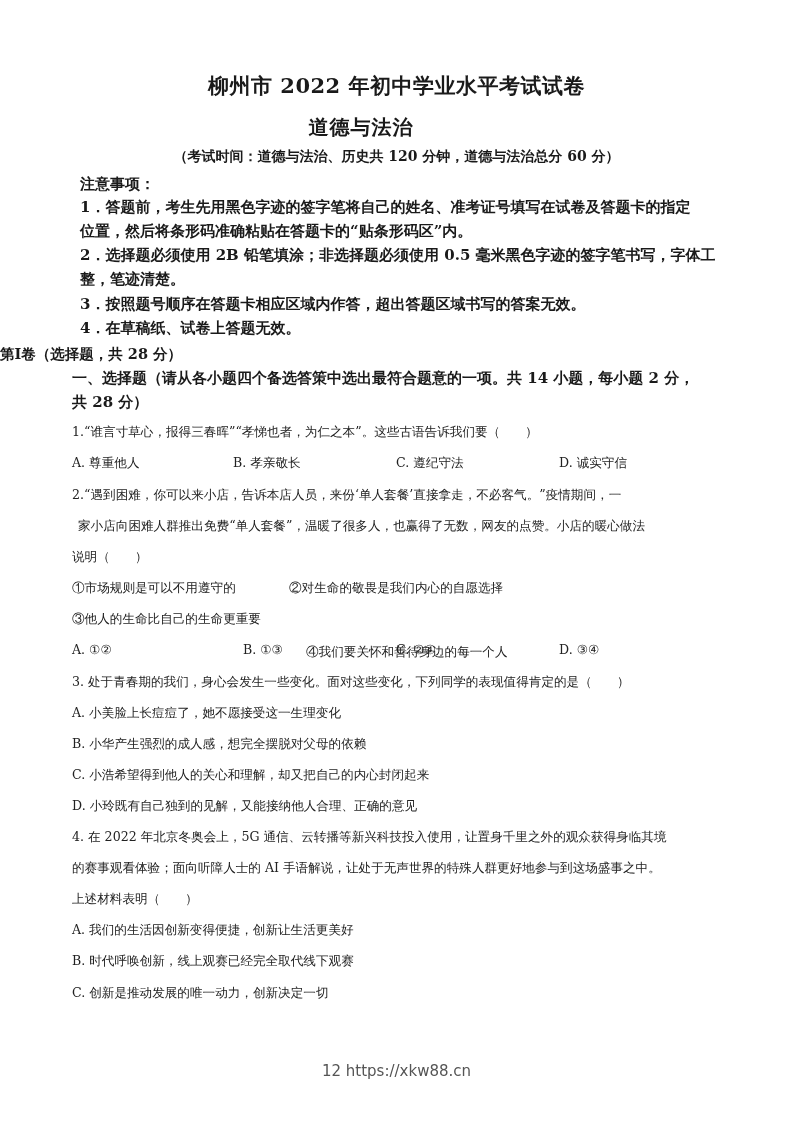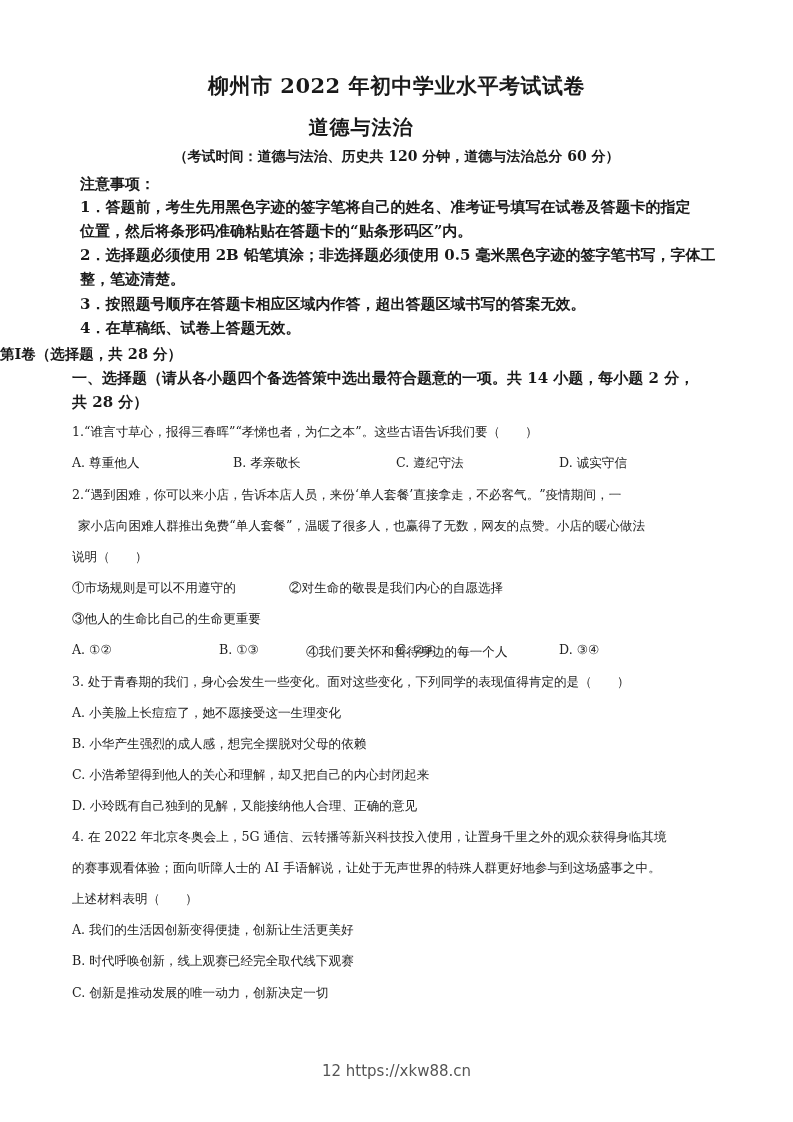--- a/index.html
+++ b/index.html
@@ -46,21 +46,21 @@
   <div class="abs opt" style="top:455px; left:559px;">D. 诚实守信</div>
 
   <div class="abs q" style="top:487px;">2.“遇到困难，你可以来小店，告诉本店人员，来份‘单人套餐’直接拿走，不必客气。”疫情期间，一</div>
   <div class="abs q" style="top:518px;margin-left:6px;">家小店向困难人群推出免费“单人套餐”，温暖了很多人，也赢得了无数，网友的点赞。小店的暖心做法</div>
   <div class="abs q" style="top:549px;">说明（　　）</div>
   <div class="abs opt" style="top:580px; left:72px;">①市场规则是可以不用遵守的</div>
   <div class="abs opt" style="top:580px; left:289px;">②对生命的敬畏是我们内心的自愿选择</div>
   <div class="abs opt" style="top:611px; left:72px;">③他人的生命比自己的生命更重要</div>
   <div class="abs opt" style="top:611px; left:306px;margin-top:33px;">④我们要关怀和善待身边的每一个人</div>
   <div class="abs opt" style="top:642px; left:72px;">A. ①②</div>
-  <div class="abs opt" style="top:642px; left:219px;">B. ①③</div>
+  <div class="abs opt" style="top:642px; left:243px;">B. ①③</div>
   <div class="abs opt" style="top:642px; left:396px;">C. ②④</div>
   <div class="abs opt" style="top:642px; left:559px;">D. ③④</div>
 
   <div class="abs q" style="top:674px;">3. 处于青春期的我们，身心会发生一些变化。面对这些变化，下列同学的表现值得肯定的是（　　）</div>
   <div class="abs opt" style="top:705px; left:72px;">A. 小美脸上长痘痘了，她不愿接受这一生理变化</div>
   <div class="abs opt" style="top:736px; left:72px;">B. 小华产生强烈的成人感，想完全摆脱对父母的依赖</div>
   <div class="abs opt" style="top:767px; left:72px;">C. 小浩希望得到他人的关心和理解，却又把自己的内心封闭起来</div>
   <div class="abs opt" style="top:798px; left:72px;">D. 小玲既有自己独到的见解，又能接纳他人合理、正确的意见</div>
 
   <div class="abs q" style="top:829px;">4. 在 2022 年北京冬奥会上，5G 通信、云转播等新兴科技投入使用，让置身千里之外的观众获得身临其境</div>

